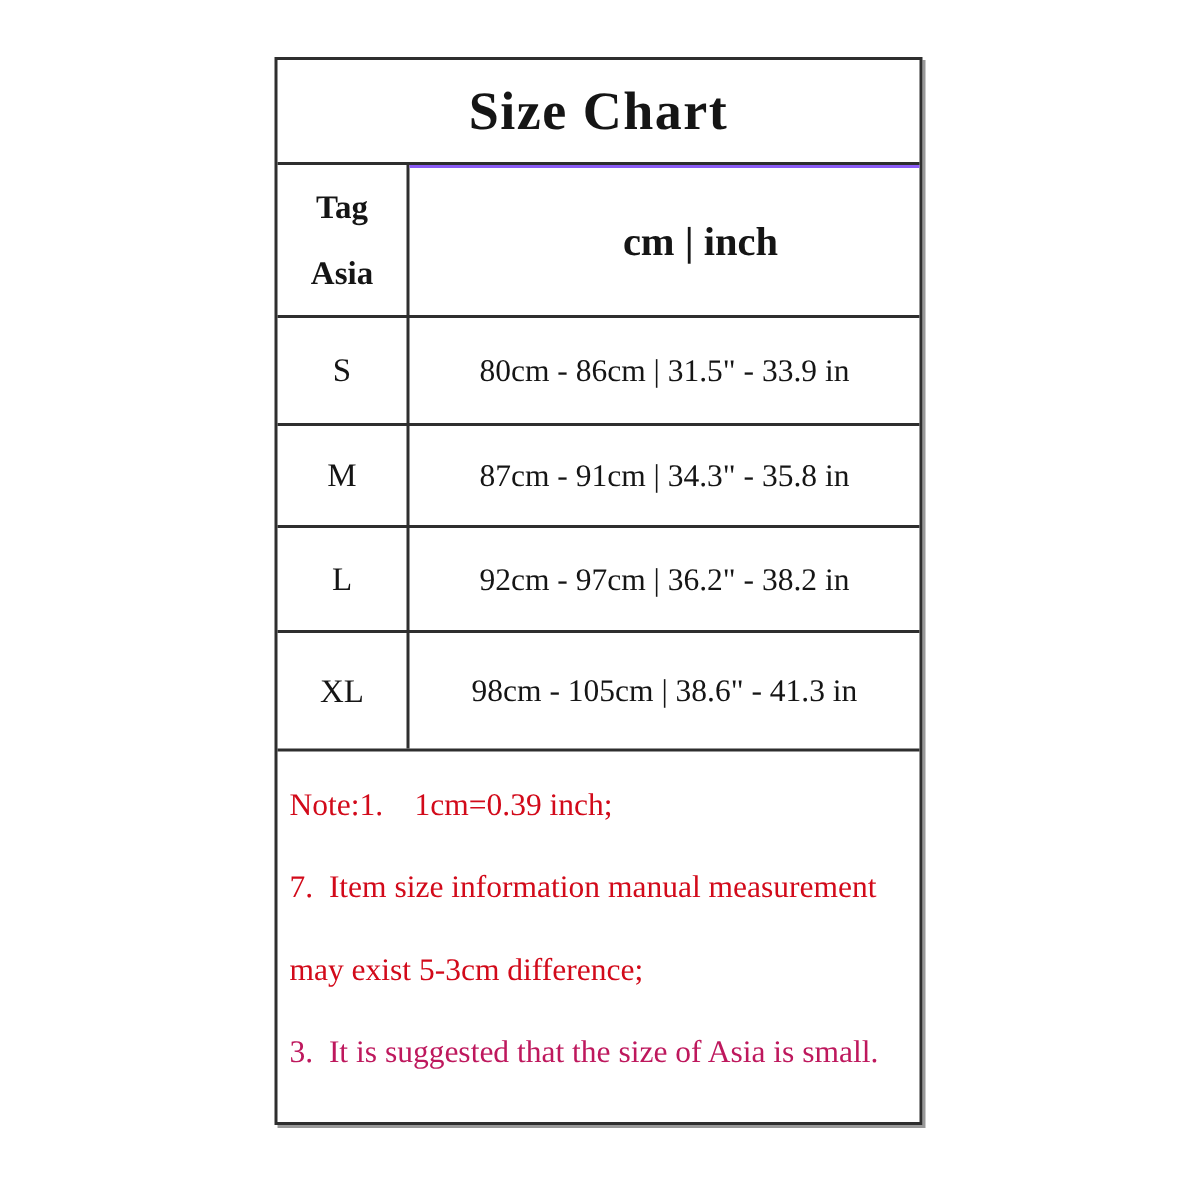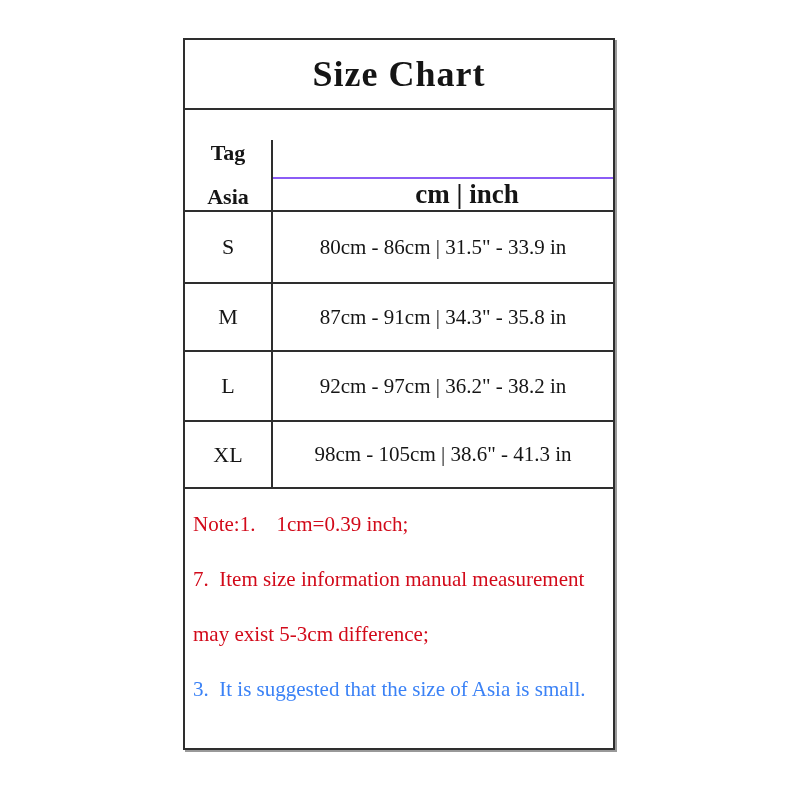--- a/index.html
+++ b/index.html
@@ -31,21 +31,20 @@
     justify-content: center;
     font-size: 36px;
     font-weight: bold;
     letter-spacing: 1px;
   }
 
   .header {
     display: flex;
     border-top: 2px solid #2e2e2e;
     height: 102px;
-    align-items: flex-end;
   }
   .tag-cell {
     width: 88px;
     border-right: 2px solid #2e2e2e;
     display: flex;
     flex-direction: column;
     align-items: center;
     justify-content: center;
     gap: 18px;
     font-weight: bold;
@@ -127,26 +126,26 @@
     <div class="data-row" style="height:68px">
       <div class="size-cell">M</div>
       <div class="range-cell">87cm - 91cm | 34.3" - 35.8 in</div>
     </div>
 
     <div class="data-row" style="height:70px">
       <div class="size-cell">L</div>
       <div class="range-cell">92cm - 97cm | 36.2" - 38.2 in</div>
     </div>
 
-    <div class="data-row" style="height:67px">
+    <div class="data-row" style="height:79px">
       <div class="size-cell">XL</div>
       <div class="range-cell">98cm - 105cm | 38.6" - 41.3 in</div>
     </div>
 
     <div class="notes">
       <div class="note-line" style="color: rgb(210, 10, 26);">Note:1.    1cm=0.39 inch;</div>
       <div class="note-line" style="color: rgb(210, 10, 26);">7.  Item size information manual measurement</div>
       <div class="note-line" style="color: rgb(210, 10, 26);">may exist 5-3cm difference;</div>
-      <div class="note-line" style="color: #3b82f6;">3.  It is suggested that the size of Asia is small.</div>
+      <div class="note-line" style="color: #be185d;">3.  It is suggested that the size of Asia is small.</div>
     </div>
 
   </div>
 </div>
 
 </body></html>

